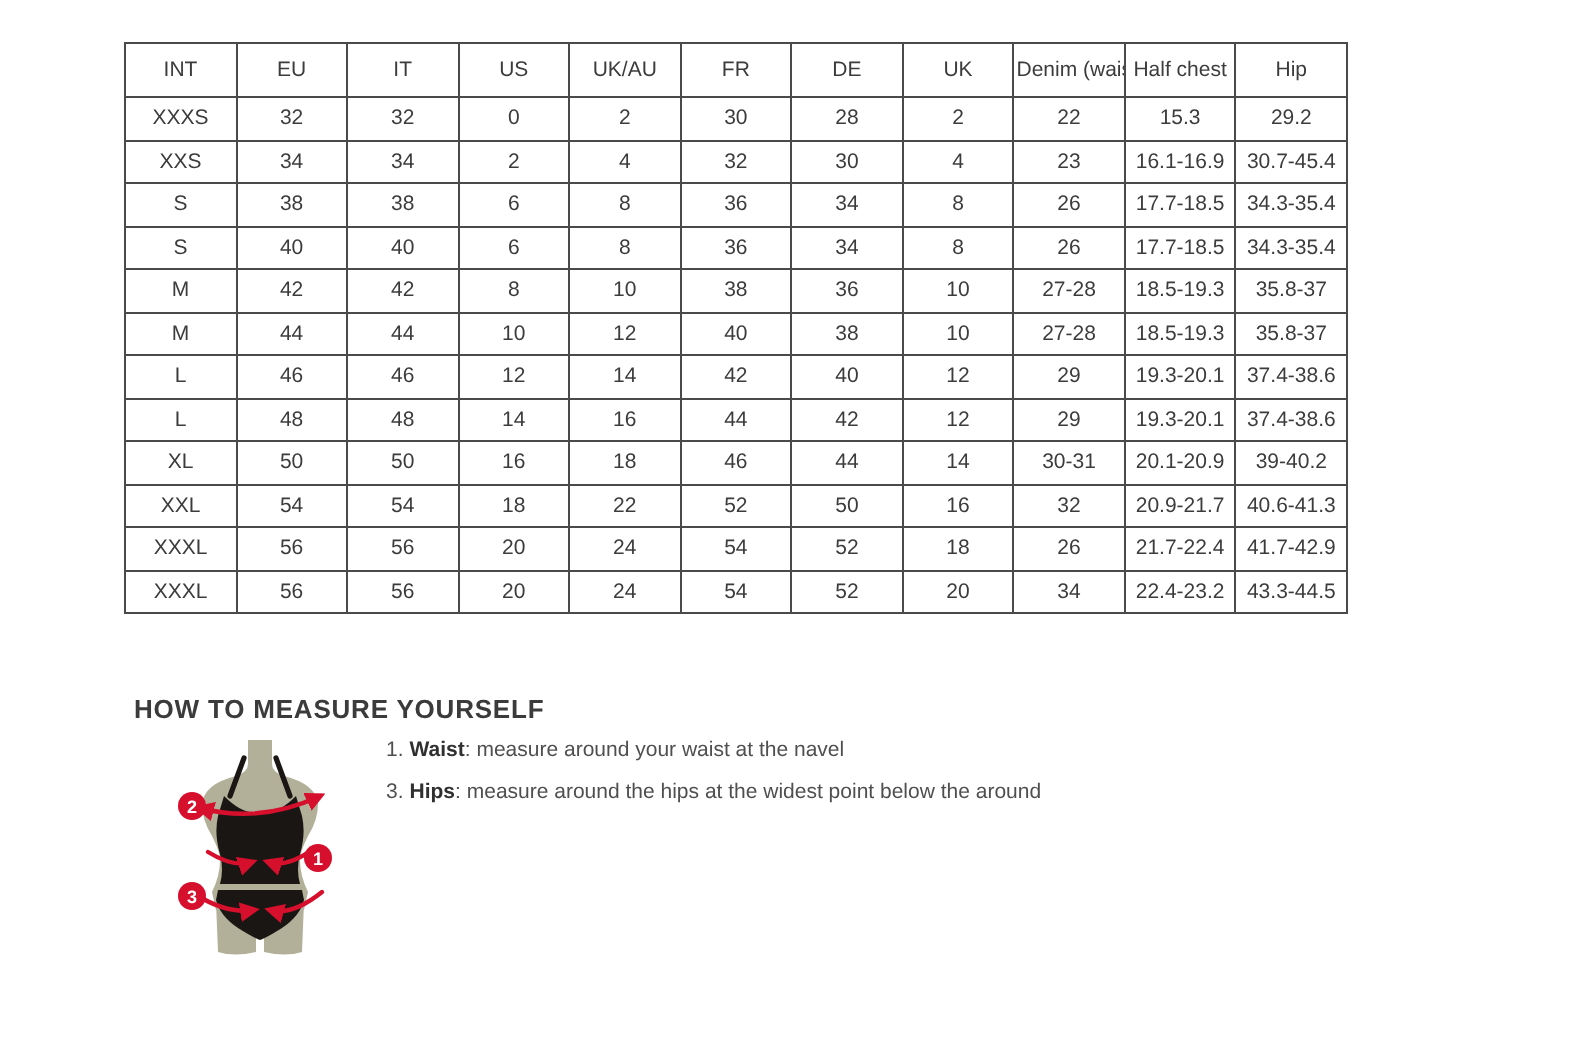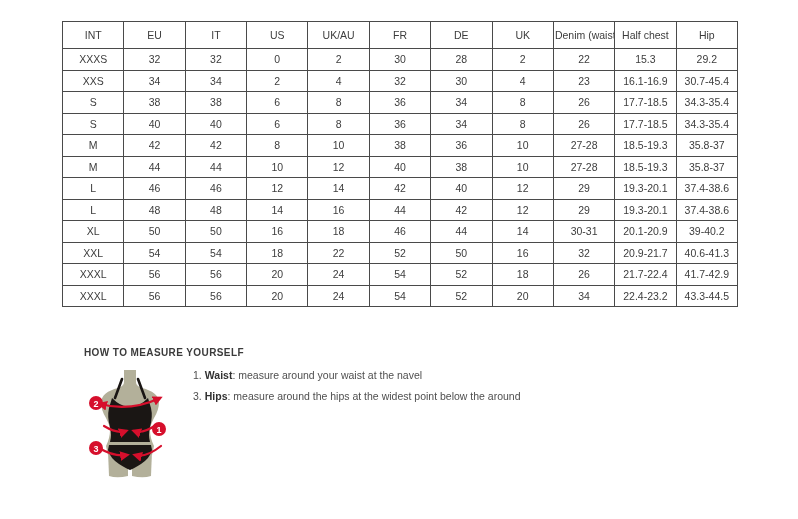--- a/index.html
+++ b/index.html
@@ -12,42 +12,42 @@
   body{
     position:relative;
     background:#ffffff;
     font-family:"Liberation Sans", sans-serif;
     color:#3d3d3d;
     overflow:hidden;
   }
 
   
   .size-table{
-    position:absolute; left:62px; top:21px; width:676px;
+    position:absolute; left:62px; top:21px; width:612px;
     border-collapse:collapse; table-layout:fixed;
   }
   .size-table th, .size-table td{
     border:1px solid #4a4a4a;
     font-size:10.5px;
     font-weight:400;
     color:#3c3c3c;
     text-align:center;
     vertical-align:middle;
     padding:0 1px;
     background:#ffffff;
     white-space:nowrap;
     overflow:hidden;
   }
   .size-table thead tr{ height:27px; }
   .size-table tbody tr{ height:21.5px; }
 
   
   .measure-title{
-    position:absolute; left:84px; top:347px;
-    font-size:10px; font-weight:700; letter-spacing:.4px;
+    position:absolute; left:67px; top:347px;
+    font-size:13px; font-weight:700; letter-spacing:.4px;
     color:#3b3b3b;
   }
   .steps{
     position:absolute; left:177px; top:367px;
     font-size:10.5px; color:#4f4f4f;
   }
   .step{ height:20.5px; line-height:16px;margin-left:16px; }
   .step .num{ margin-right:3px; color:#4f4f4f; }
   .step .lbl{ font-weight:700; color:#303030; }
 

